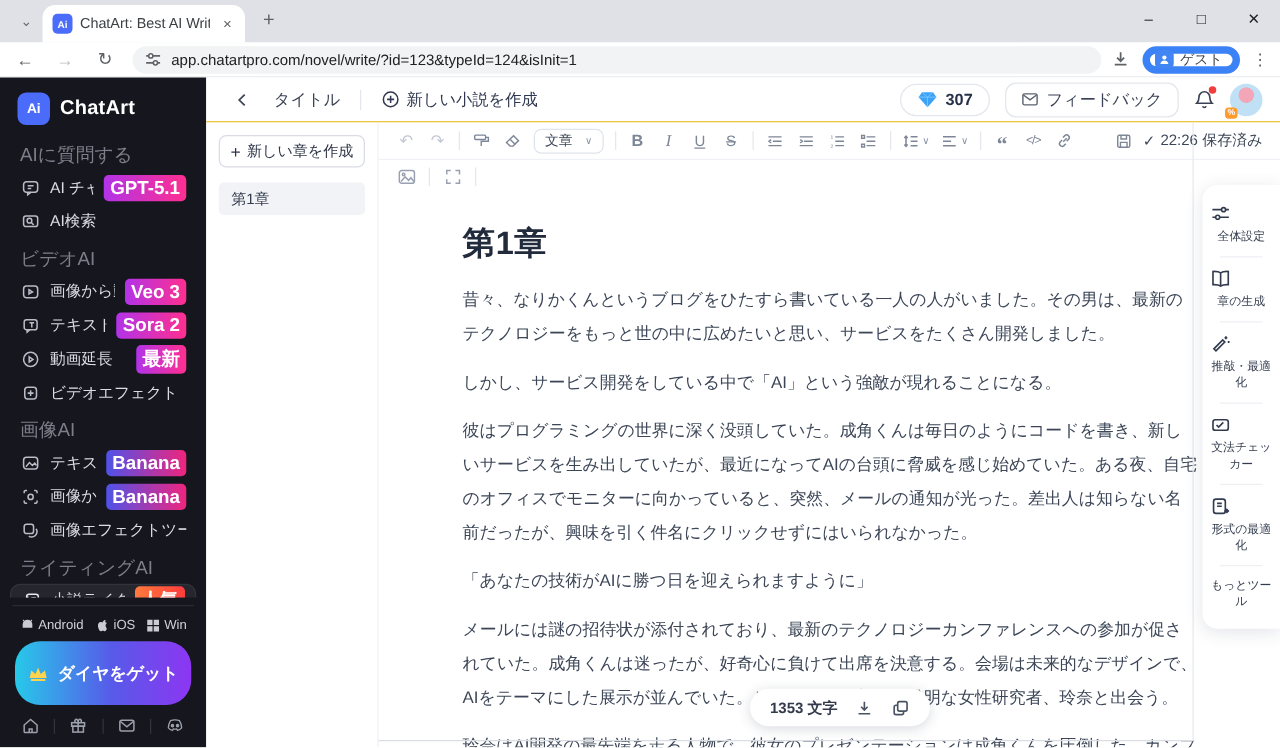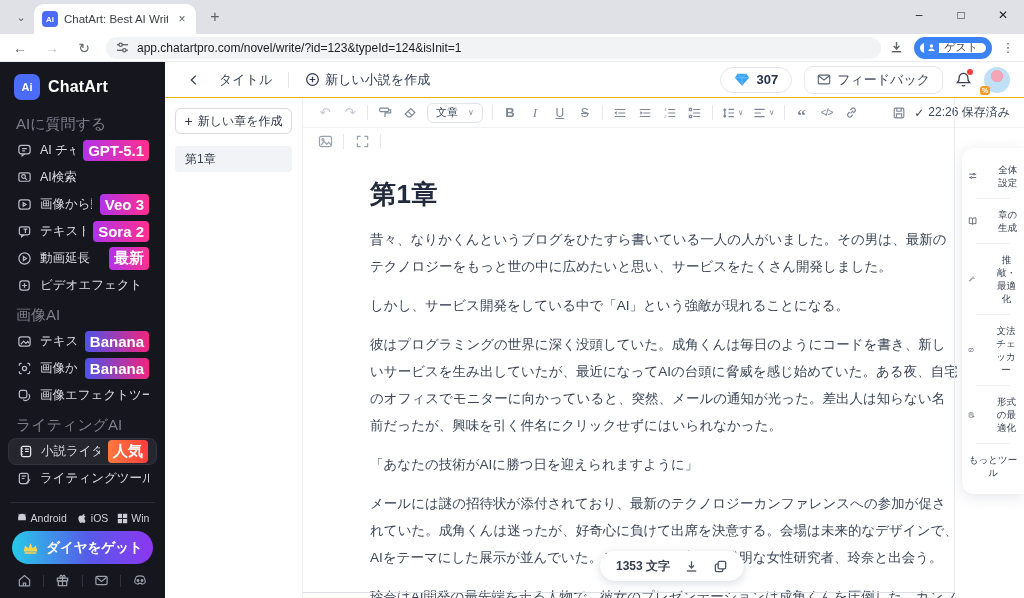--- a/index.html
+++ b/index.html
@@ -38,21 +38,21 @@
   .sb-item .lbl { white-space:nowrap; overflow:hidden; flex:1; }
   .sb-item.active { background:#26262f; border:1px solid #33333e;text-align:center; }
   .sb-ic { width:16px; height:16px; flex:none; display:flex; align-items:center; justify-content:center; }
   .badge { font-size:15px; font-weight:bold; color:#fff; border-radius:4px; padding:2px 5px; white-space:nowrap; flex:none; }
   .b-pink { background:linear-gradient(90deg,#b233e8,#ff2f8f); }
   .b-banana { background:linear-gradient(90deg,#4f52e8,#f0257e); }
   .b-hot { background:linear-gradient(90deg,#ff7a3d,#ff3d3d); }
   .sb-divider { height:1px; background:#2b2b35; margin:6px 10px; }
   .apps-row { display:flex; align-items:center; justify-content:center; gap:9px; padding:3px 0 7px 0; font-size:10.5px; color:#cfd1d8; }
   .apps-row span { display:flex; align-items:center; gap:3px; }
-  .cta { margin:0 12px; height:33px; border-radius:20px; background:linear-gradient(90deg,#27c9e9,#575ae9 55%,#8d36f2); display:flex; align-items:center; justify-content:center; gap:7px; color:#fff; font-size:13.5px; font-weight:bold; }
+  .cta { margin:0 12px; height:51px; border-radius:20px; background:linear-gradient(90deg,#27c9e9,#575ae9 55%,#8d36f2); display:flex; align-items:center; justify-content:center; gap:7px; color:#fff; font-size:13.5px; font-weight:bold; }
   .sb-foot { display:flex; align-items:center; justify-content:space-evenly; padding:9px 6px 10px 6px; color:#9ba0ab; }
   .foot-sep { width:1px; height:12px; background:#33333e; }
 
   
   .appheader { position:absolute; left:165px; top:62px; right:0; height:36px; background:#fff; border-bottom:1px solid #eab308; display:flex; align-items:center; }
   .back-btn { margin-left:22px; color:#3a4254; display:flex; }
   .doc-title { font-size:13px; color:#3a4254; margin-left:18px; }
   .vsep { width:1px; height:16px; background:#e3e6ec; margin:0 16px; }
   .newnovel { display:flex; align-items:center; gap:5px; font-size:13px; color:#2f3850; }
   .hdr-right { margin-left:auto; display:flex; align-items:center; gap:12px; padding-right:14px; }
@@ -83,21 +83,21 @@
   .save-status { margin-left:auto; display:flex; align-items:center; gap:8px; font-size:12px; color:#3c4657; }
   .tb2 { height:27px; display:flex; align-items:center; gap:10px; padding:0 14px; color:#99a1b1; }
   .content { padding:14px 0 0 67px; width:660px; }
   .content h1 { font-size:26px; color:#222b3c; letter-spacing:.5px; margin:8px 0 14px 0; }
   .content p { font-size:13.5px; line-height:27px; color:#3c4657; margin:0 0 12px 0; width:588px; }
   .vscroll-line { position:absolute; right:69px; top:0; bottom:6px; width:1px; background:#e7eaef; }
   .hscroll-line { position:absolute; left:0; right:69px; bottom:5px; height:1px; background:#dadde4; }
 
   
   .rail { position:absolute; right:0; top:148px; width:62px; background:#fff; border-radius:12px 0 0 12px; box-shadow:0 3px 14px rgba(40,50,80,.12); padding:6px 4px; z-index:5; }
-  .rail-item { display:flex; flex-direction:row; align-items:center; gap:20px; padding:9px 2px; color:#333c4e; }
+  .rail-item { display:flex; flex-direction:column; gap:4px; padding:9px 2px; color:#333c4e; }
   .rail-item .rlbl { font-size:9.5px; text-align:center; line-height:13px; }
   .rail-sep { height:1px; background:#eef0f4; margin:0 10px; }
 
   
   .counter { position:absolute; left:600px; top:551px; height:30px; background:#fff; border-radius:16px; box-shadow:0 2px 10px rgba(40,50,80,.18); display:flex; align-items:center; gap:14px; padding:0 16px; z-index:6; }
   .counter .cnt { font-size:12px; font-weight:bold; color:#333b4c; }
 
   svg { display:block; }
 </style>
 </head>
@@ -172,20 +172,21 @@
         <span class="sb-ic">
             <svg width="15" height="15" viewBox="0 0 16 16" fill="none" stroke="#b9bdc8" stroke-width="1.3">
               <rect x="2" y="3" width="12" height="9" rx="2"></rect>
               <circle cx="7" cy="7" r="2"></circle>
               <path d="M8.6 8.6l2 2"></path>
             </svg>
           </span>
         <span class="lbl">AI検索</span>
       </div>
 
+      <div class="sb-sec">ビデオAI</div>
 
       <div class="sb-item">
         <span class="sb-ic">
             <svg width="15" height="15" viewBox="0 0 16 16" fill="none" stroke="#b9bdc8" stroke-width="1.3">
               <rect x="2" y="3" width="12" height="10" rx="2.5"></rect>
               <path d="M6.6 6.2l3 1.8-3 1.8z"></path>
             </svg>
           </span>
         <span class="lbl">画像から動画へ</span>
         <span class="badge b-pink">Veo 3</span>

